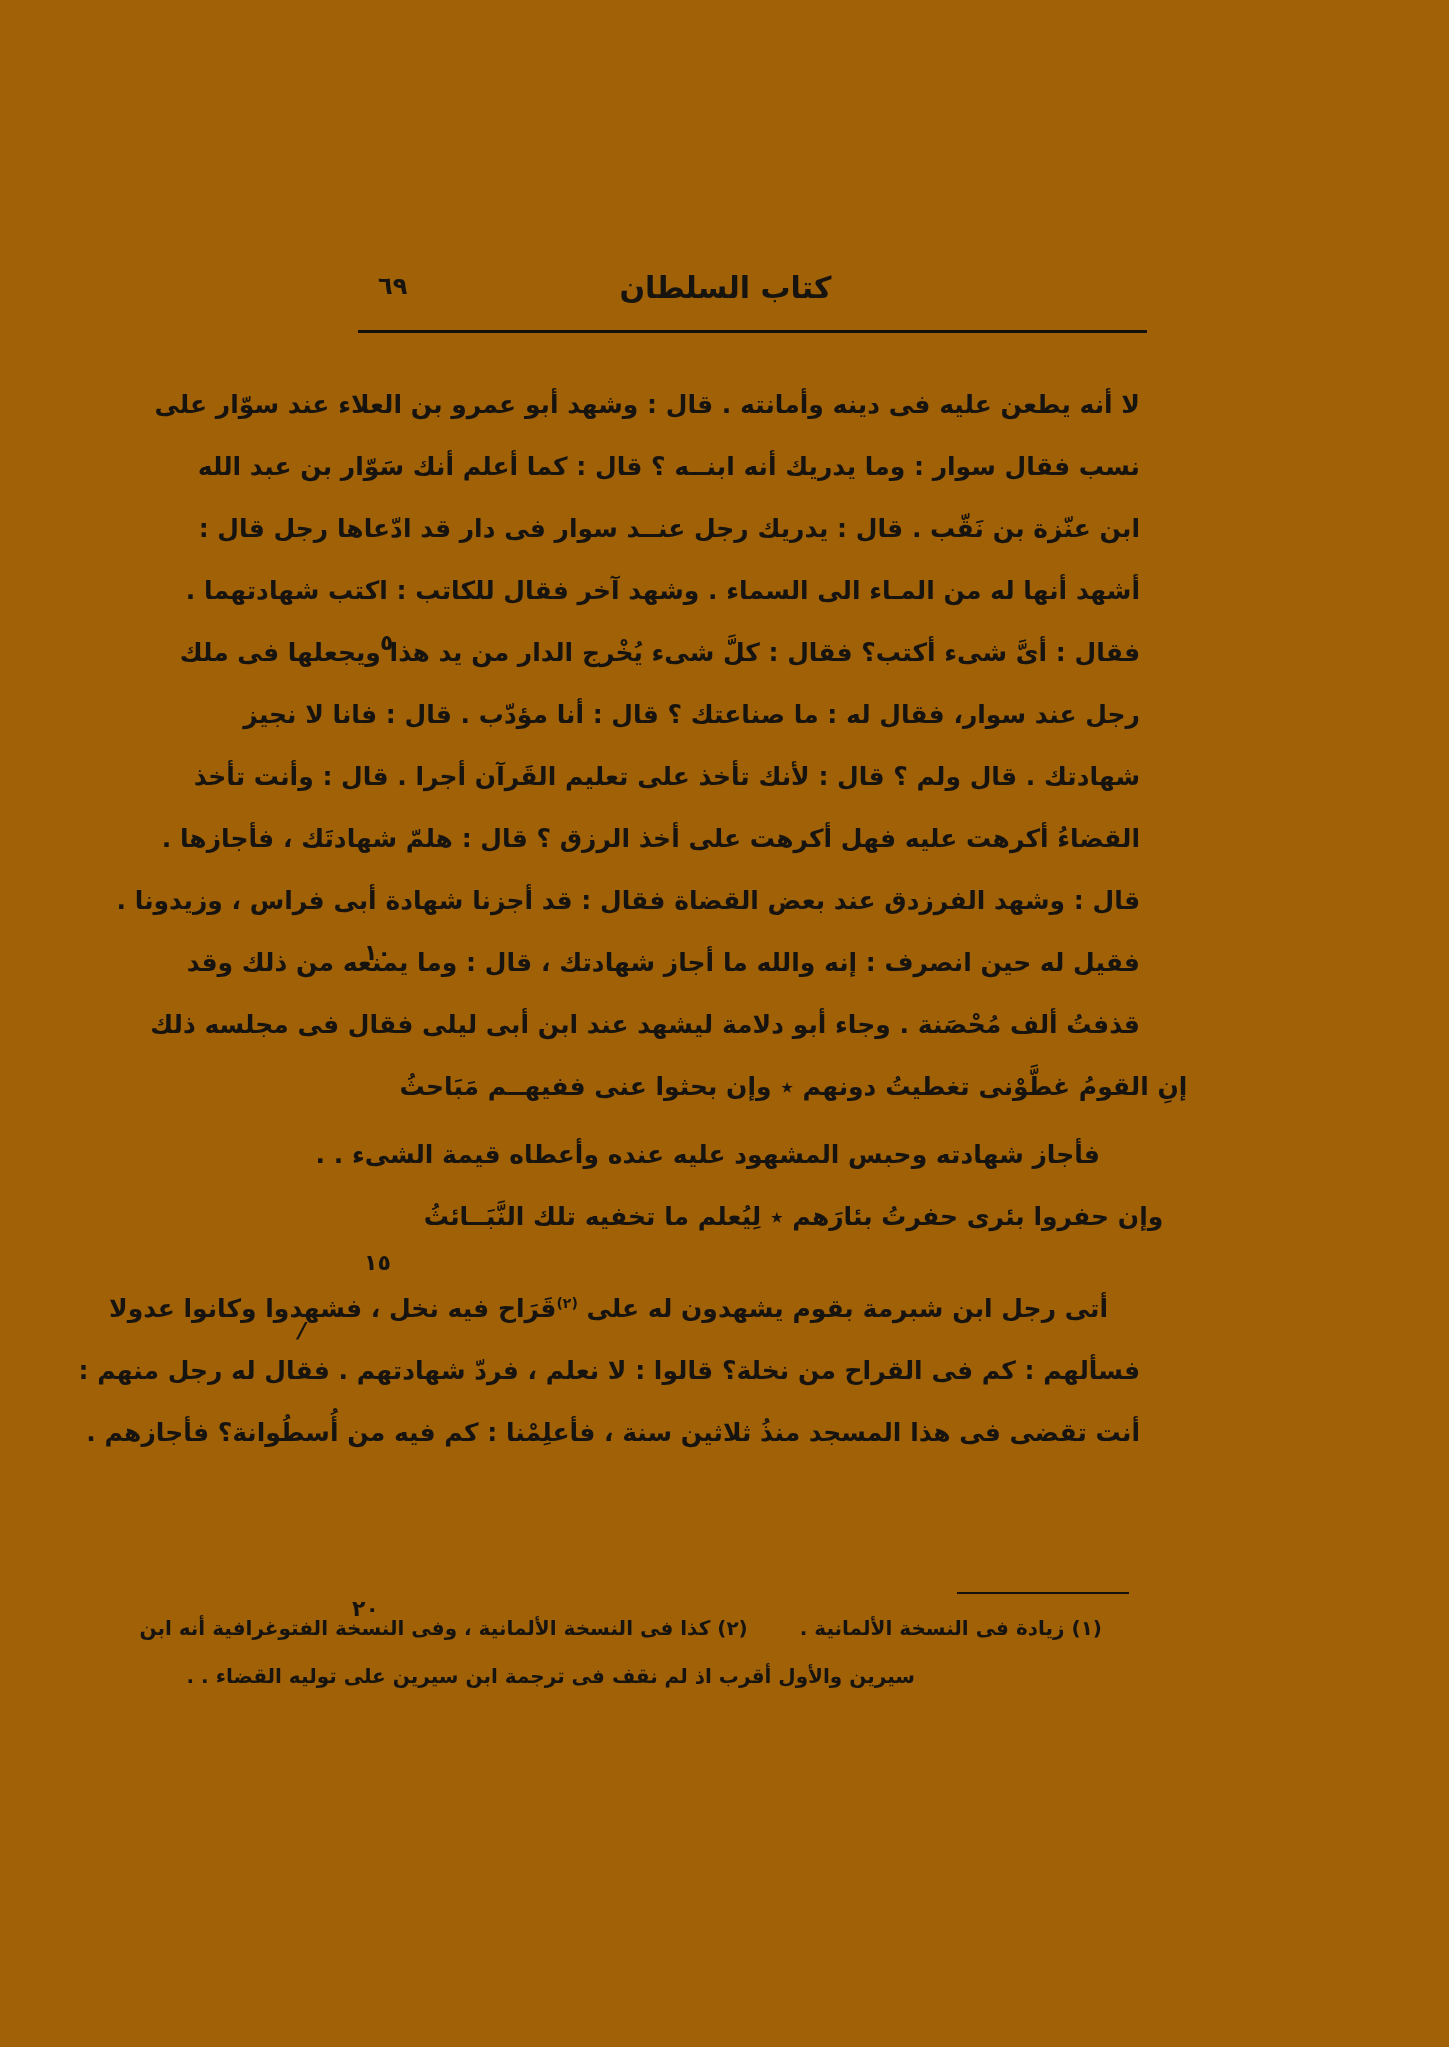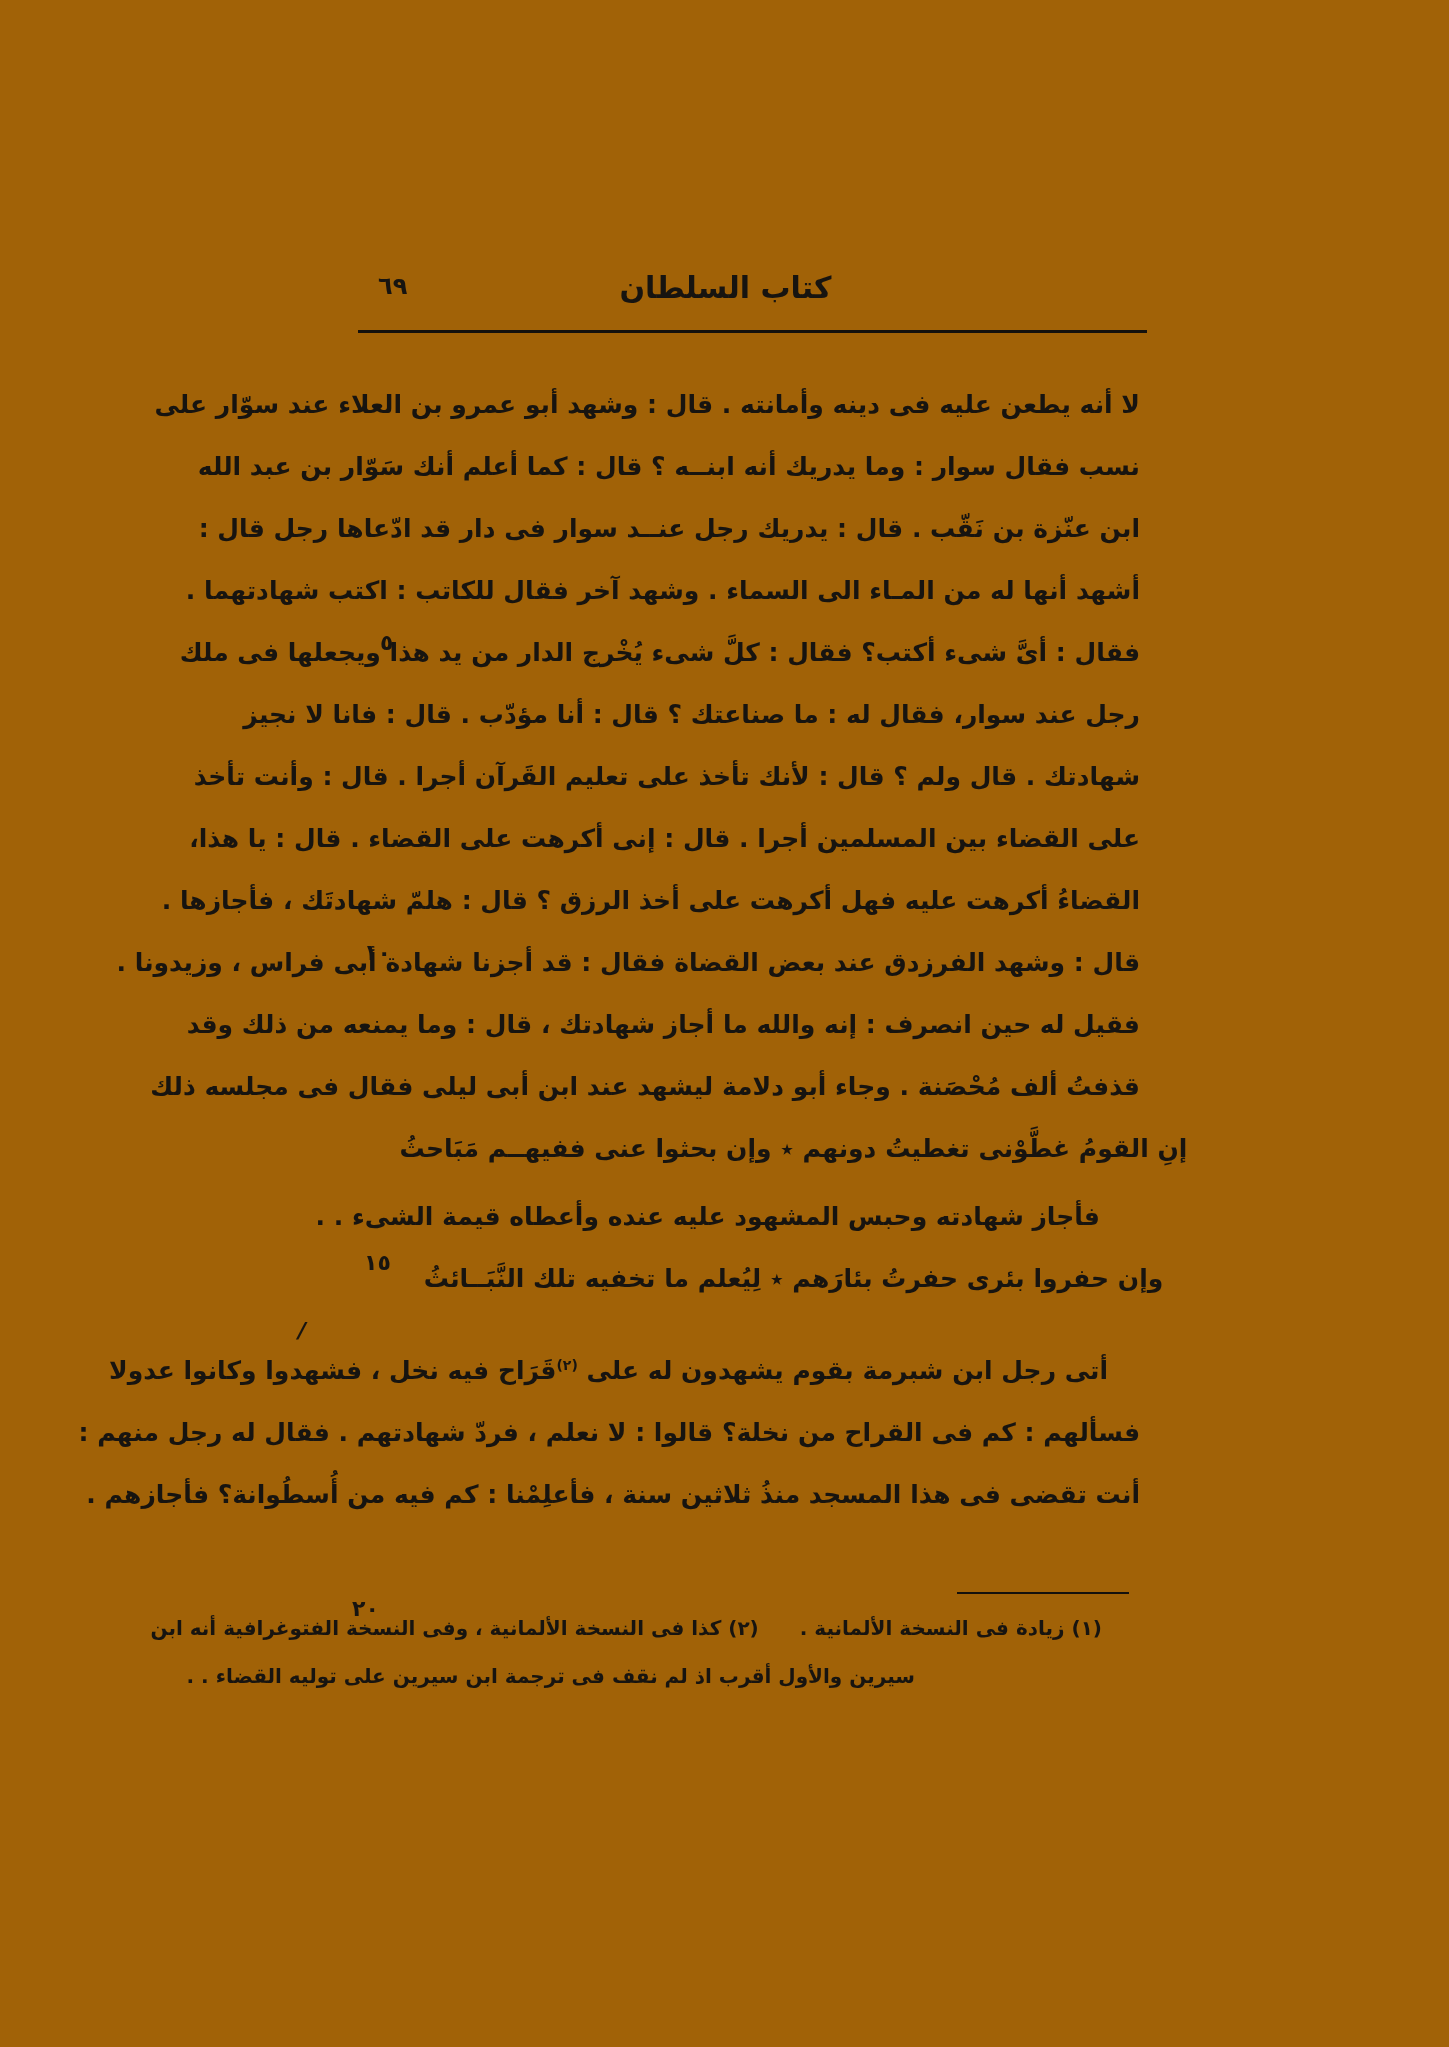--- a/index.html
+++ b/index.html
@@ -109,21 +109,21 @@
     width: 803px;
     direction: rtl;
     font-size: 20px;
     font-weight: bold;
     line-height: 48px;
   }
   .fn-line1 {
     white-space: nowrap;
     padding-right: 38px;
   }
-  .fn-line1 .fn-part1 { margin-left: 41px; }
+  .fn-line1 .fn-part1 { margin-left: 52px; }
   .fn-line2 {
     white-space: nowrap;
     padding-right: 225px;
     text-align: center;
   }
 </style>
 </head>
 <body>
 
 <div class="page">
@@ -133,21 +133,20 @@
   <div class="header-rule"></div>
 
   <div class="content">
     <div class="line">لا أنه يطعن عليه فى دينه وأمانته . قال : وشهد أبو عمرو بن العلاء عند سوّار على</div>
     <div class="line">نسب فقال سوار : وما يدريك أنه ابنــه ؟ قال : كما أعلم أنك سَوّار بن عبد الله</div>
     <div class="line">ابن عنّزة بن نَقّب . قال : يدريك رجل عنــد سوار فى دار قد ادّعاها رجل قال :</div>
     <div class="line">أشهد أنها له من المـاء الى السماء . وشهد آخر فقال للكاتب : اكتب شهادتهما .</div>
     <div class="line num-gap">فقال : أىَّ شىء أكتب؟ فقال : كلَّ شىء يُخْرج الدار من يد هذا ويجعلها فى ملك</div>
     <div class="line">رجل عند سوار، فقال له : ما صناعتك ؟ قال : أنا مؤدّب . قال : فانا لا نجيز</div>
     <div class="line">شهادتك . قال ولم ؟ قال : لأنك تأخذ على تعليم القَرآن أجرا . قال : وأنت تأخذ</div>
-    <div class="line">على القضاء بين المسلمين أجرا . قال : إنى أكرهت على القضاء . قال : يا هذا،</div>
     <div class="line num-gap">القضاءُ أكرهت عليه فهل أكرهت على أخذ الرزق ؟ قال : هلمّ شهادتَك ، فأجازها .</div>
     <div class="line">قال : وشهد الفرزدق عند بعض القضاة فقال : قد أجزنا شهادة أبى فراس ، وزيدونا .</div>
     <div class="line">فقيل له حين انصرف : إنه والله ما أجاز شهادتك ، قال : وما يمنعه من ذلك وقد</div>
     <div class="line">قذفتُ ألف مُحْصَنة . وجاء أبو دلامة ليشهد عند ابن أبى ليلى فقال فى مجلسه ذلك</div>
     <div class="line poem">إنِ القومُ غطَّوْنى تغطيتُ دونهم ٭ وإن بحثوا عنى ففيهــم مَبَاحثُ</div>
     <div class="line para-end gap-before">فأجاز شهادته وحبس المشهود عليه عنده وأعطاه قيمة الشىء . .</div>
     <div class="line poem">وإن حفروا بئرى حفرتُ بئارَهم ٭ لِيُعلم ما تخفيه تلك النَّبَــائثُ</div>
     <div class="line para-start"><span>أتى رجل ابن شبرمة بقوم يشهدون له على </span><span class="fn-mark">(٢)</span><span>قَرَاح فيه نخل ، فشهدوا وكانوا عدولا</span></div>
     <div class="line">فسألهم : كم فى القراح من نخلة؟ قالوا : لا نعلم ، فردّ شهادتهم . فقال له رجل منهم :</div>
     <div class="line">أنت تقضى فى هذا المسجد منذُ ثلاثين سنة ، فأعلِمْنا : كم فيه من أُسطُوانة؟ فأجازهم .</div>

